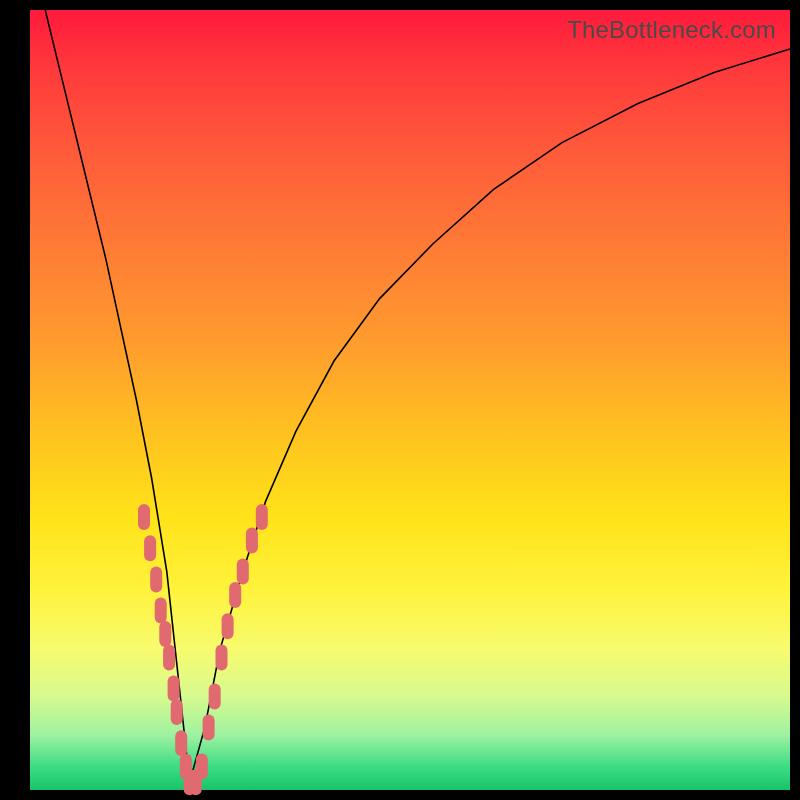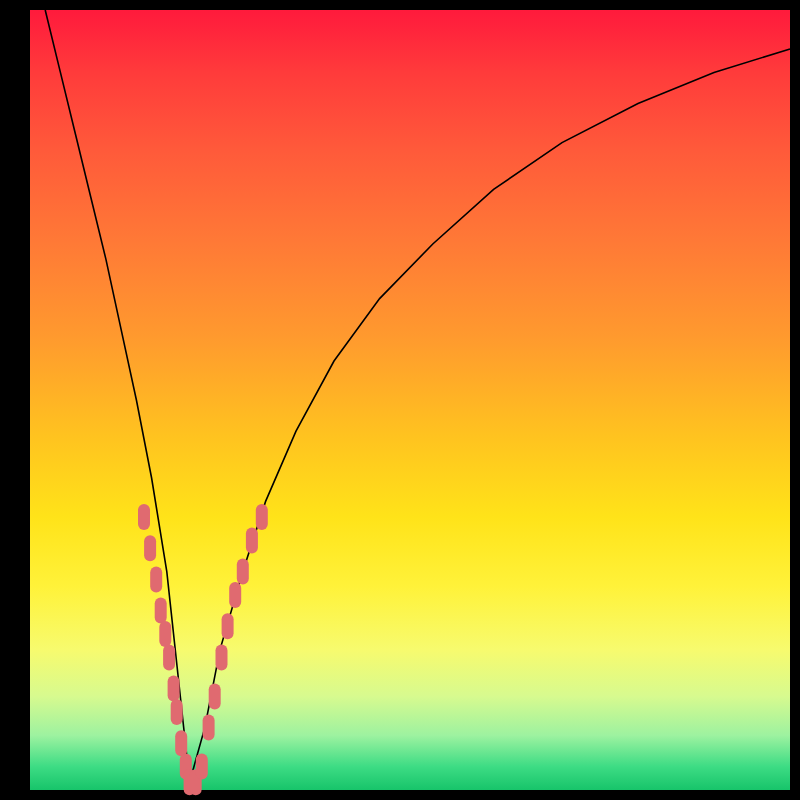--- a/index.html
+++ b/index.html
@@ -61,20 +61,21 @@
     overflow: visible;
   }
   .curve { fill: none; stroke: #000; stroke-width: 1.6; }
   .marker { fill: #e06a70; }
 </style>
 </head>
 <body>
 
 <div class="stage">
   <div class="plot">
+    <div class="watermark">TheBottleneck.com</div>
 
     <svg class="curves" viewBox="0 0 760 780">
       <g>
         <path id="left-branch" class="curve" d="M15.2 0.0 L30.4 62.4 L45.6 124.8 L60.8 187.2 L76.0 249.6 L91.2 319.8 L106.4 390.0 L121.6 468.0 L136.8 561.6 L152.0 702.0 L159.6 772.2"></path>
         <path id="right-branch" class="curve" d="M159.6 772.2 L174.8 717.6 L190.0 639.6 L212.8 561.6 L235.6 491.4 L266.0 421.2 L304.0 351.0 L349.6 288.6 L402.8 234.0 L463.6 179.4 L532.0 132.6 L608.0 93.6 L684.0 62.4 L760.0 39.0"></path>
       </g>
       <g id="markers">
           <rect x="108.0" y="494.0" width="12" height="26" rx="6" class="marker"></rect>
           <rect x="114.1" y="525.2" width="12" height="26" rx="6" class="marker"></rect>
           <rect x="120.2" y="556.4" width="12" height="26" rx="6" class="marker"></rect>

